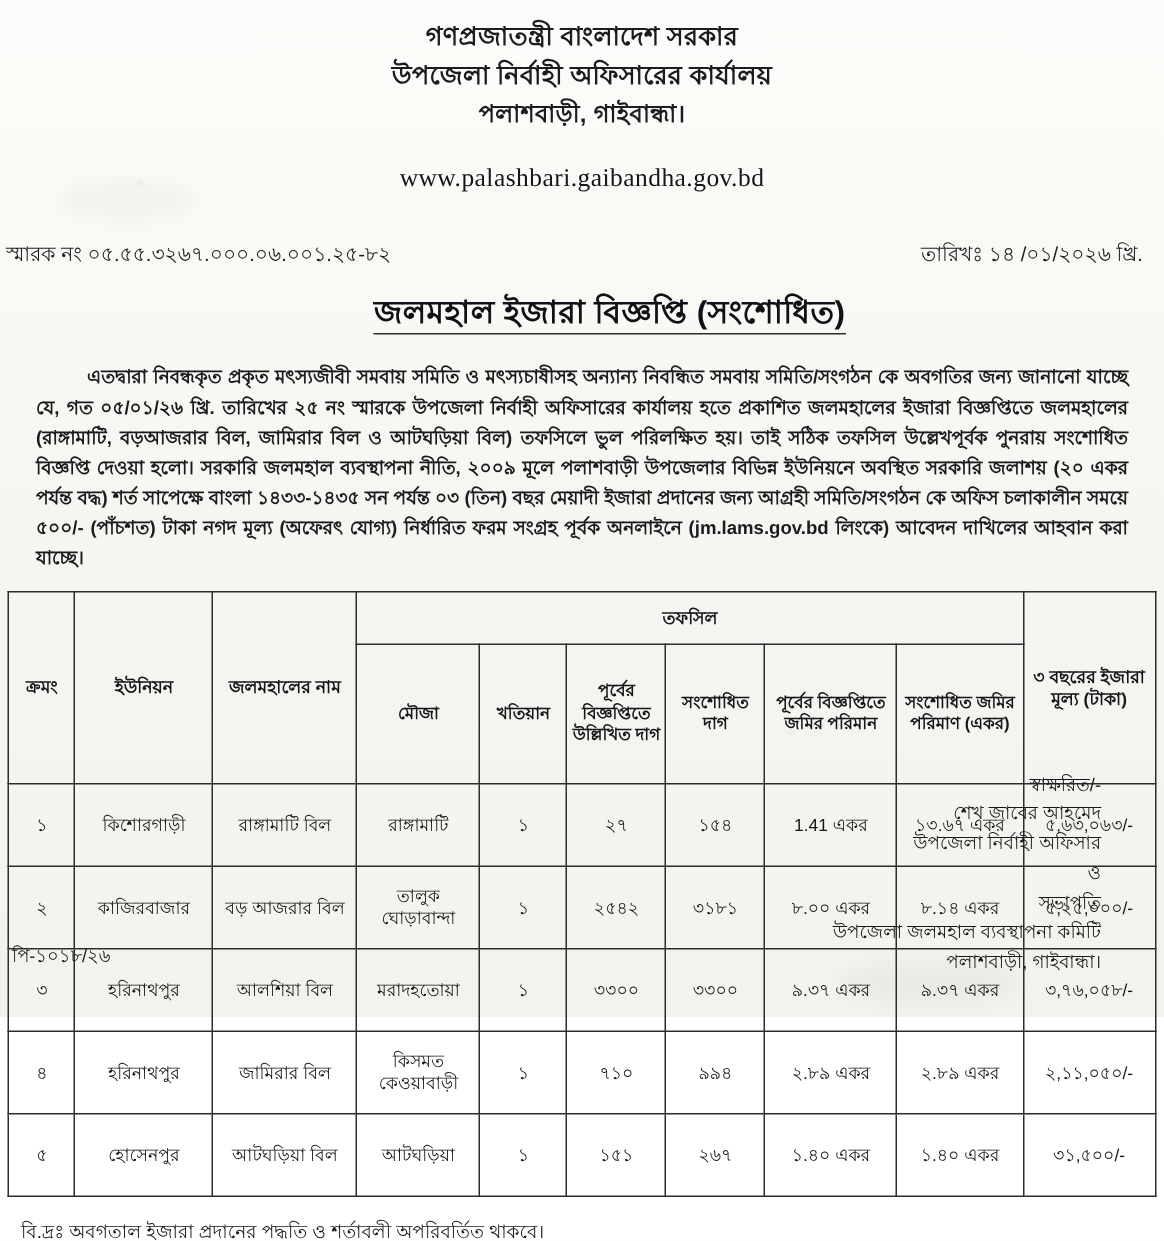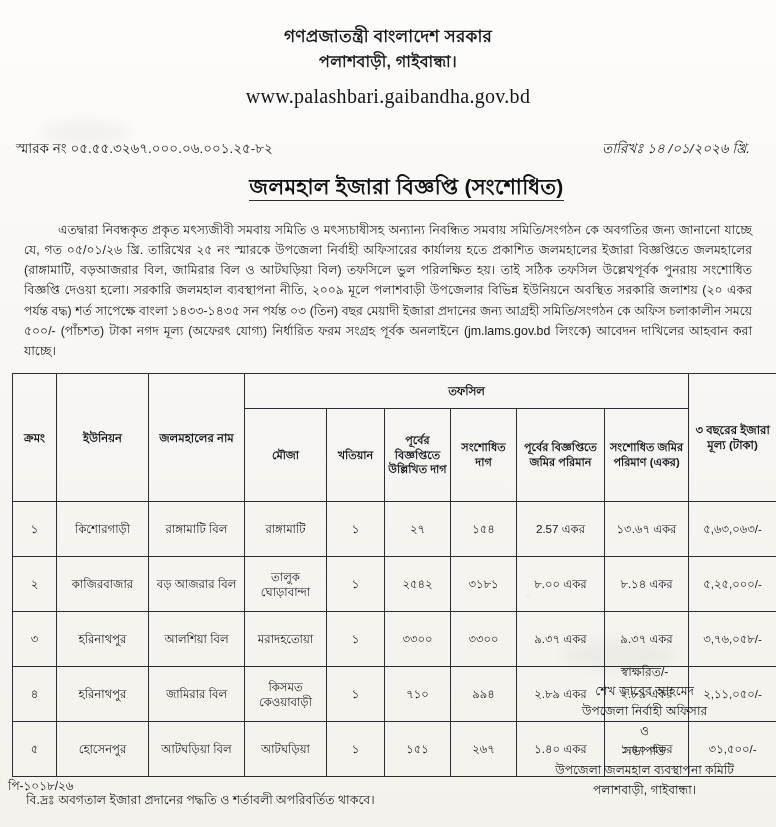--- a/index.html
+++ b/index.html
@@ -11,80 +11,80 @@
     width: 776px;
     height: 827px;
     font-family: "Liberation Sans", sans-serif;
     color: #17181a;
     position: relative;
     overflow: hidden;
   }
   .page {
     position: relative;
     width: 776px;
-    height: 827px;
+    height: 678px;
     background: #fbfaf7;
     background-image:
       radial-gradient(circle at 12% 18%, rgba(0,0,0,0.022) 0 2px, transparent 3px),
       radial-gradient(circle at 68% 72%, rgba(0,0,0,0.018) 0 2px, transparent 3px),
       linear-gradient(180deg, #fdfcfa 0%, #f7f5f1 55%, #f4f2ed 100%);
     box-sizing: border-box;
-    padding: 12px;
+    padding: 0;
   }
   .header {
     text-align: center;
     padding-top: 12px;
   }
   .hdr-line {
     font-size: 17px;
     line-height: 1.55;
     letter-spacing: 0.2px;
     color: #1b1c1e;
     font-weight: 600;
   }
   .hdr-line.l2 { font-size: 17px; }
   .hdr-line.l3 { font-size: 16px; }
   .website {
-    margin-top: 10px;
-    font-size: 20px;
+    margin-top: 20px;
+    font-size: 17px;
     font-family: "Liberation Serif", serif;
     color: #141518;
     letter-spacing: 0.3px;
   }
   .meta-row {
     display: flex;
     justify-content: space-between;
     align-items: baseline;
     padding: 10px 8px 0 4px;
     font-size: 13.5px;
     color: #1b1c1e;
   }
   .meta-left { padding-left: 0px; margin-top: 20px; }
-  .meta-right { padding-right: 6px; font-style: italic; }
+  .meta-right { padding-right: 6px; }
   .doc-title {
     text-align: center;
     margin-top: 10px;
     font-size: 21px;
     font-weight: 700;
     letter-spacing: 0.3px;
     color: #101114;
   }
   .doc-title .underline {
     border-bottom: 1.6px solid #2b2c2e;
     padding-bottom: 2px;
     margin-left: 37px;
   }
   .body-text {
     margin: 14px 12px 0 12px;
     font-size: 12.4px;
     line-height: 1.62;
     text-align: justify;
     color: #1a1b1d;
   }
-  .body-text p { margin: 0; text-indent: 34px; }
+  .body-text p { margin: 12px; text-indent: 34px; font-weight: bold; }
   table.jalmohal {
     border-collapse: collapse;
     width: 752px;
     margin: 12px auto 0 auto;
     table-layout: fixed;
     font-size: 11.6px;
     color: #15161a;
   }
   table.jalmohal th,
   table.jalmohal td {
@@ -113,21 +113,21 @@
   .col-price { width: 88px; }
   .note {
     margin: 14px 0 0 14px;
     font-size: 12.4px;
     color: #17181b;
   }
   .sign-block {
     position: absolute;
     right: 42px;
     bottom: 26px;
-    text-align: center;
+    text-align: right;
     font-size: 12.2px;
     line-height: 1.62;
     color: #17181b;
   }
   .footer-ref {
     position: absolute;
     left: 8px;
     bottom: 30px;
     font-size: 12px;
     color: #17181b;
@@ -143,20 +143,21 @@
 </head>
 <body>
 
 <div class="page">
 
   <div class="smudge" style="left:40px;top:120px;width:90px;height:26px;"></div>
   <div class="smudge" style="left:560px;top:640px;width:120px;height:30px;"></div>
 
   <div class="header">
     <div class="hdr-line l1">গণপ্রজাতন্ত্রী বাংলাদেশ সরকার</div>
+    <div class="hdr-line l2">উপজেলা নির্বাহী অফিসারের কার্যালয়</div>
     <div class="hdr-line l3">পলাশবাড়ী, গাইবান্ধা।</div>
     <div class="website">www.palashbari.gaibandha.gov.bd</div>
   </div>
 
   <div class="meta-row">
     <div class="meta-left">স্মারক নং ০৫.৫৫.৩২৬৭.০০০.০৬.০০১.২৫-৮২</div>
     <div class="meta-right">তারিখঃ ১৪ /০১/২০২৬ খ্রি.</div>
   </div>
 
   <div class="doc-title">
@@ -199,21 +200,21 @@
     </thead>
     <tbody>
       <tr>
         <td class="rowcell">১</td>
         <td class="rowcell">কিশোরগাড়ী</td>
         <td class="rowcell">রাঙ্গামাটি বিল</td>
         <td class="rowcell">রাঙ্গামাটি</td>
         <td class="rowcell">১</td>
         <td class="rowcell">২৭</td>
         <td class="rowcell">১৫৪</td>
-        <td class="rowcell">2.57 একর</td>
+        <td class="rowcell">1.41 একর</td>
         <td class="rowcell">১৩.৬৭ একর</td>
         <td class="rowcell">৫,৬৩,০৬৩/-</td>
       </tr>
       <tr>
         <td class="rowcell">২</td>
         <td class="rowcell">কাজিরবাজার</td>
         <td class="rowcell">বড় আজরার বিল</td>
         <td class="rowcell">তালুক ঘোড়াবান্দা</td>
         <td class="rowcell">১</td>
         <td class="rowcell">২৫৪২</td>

